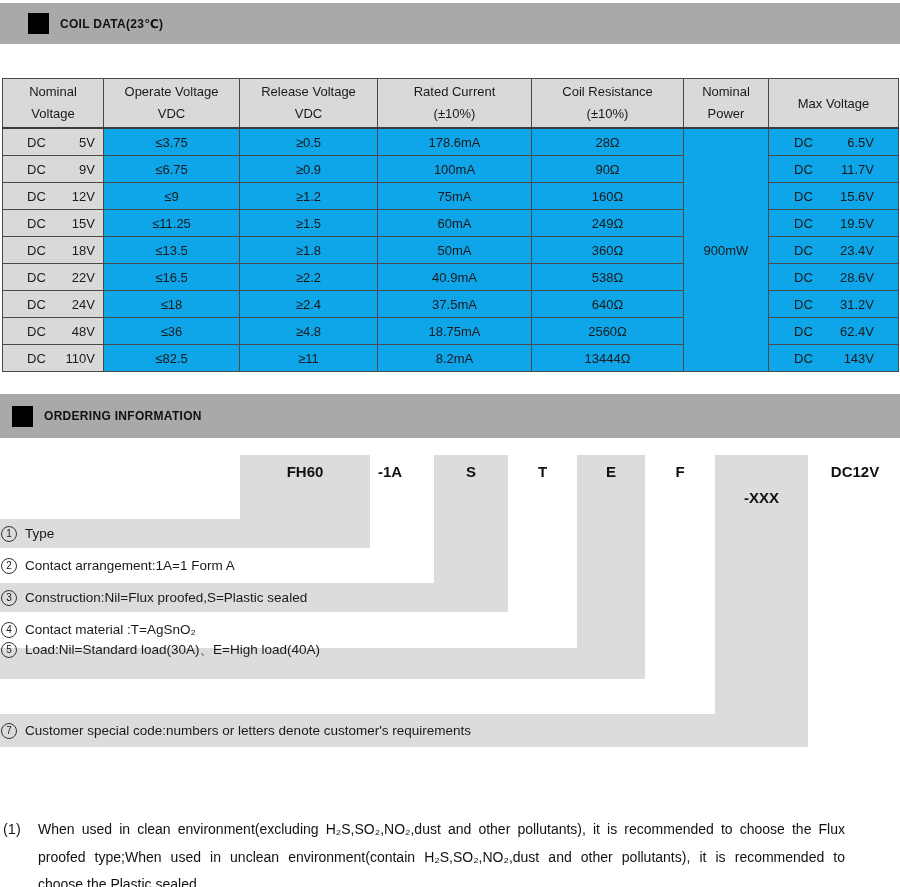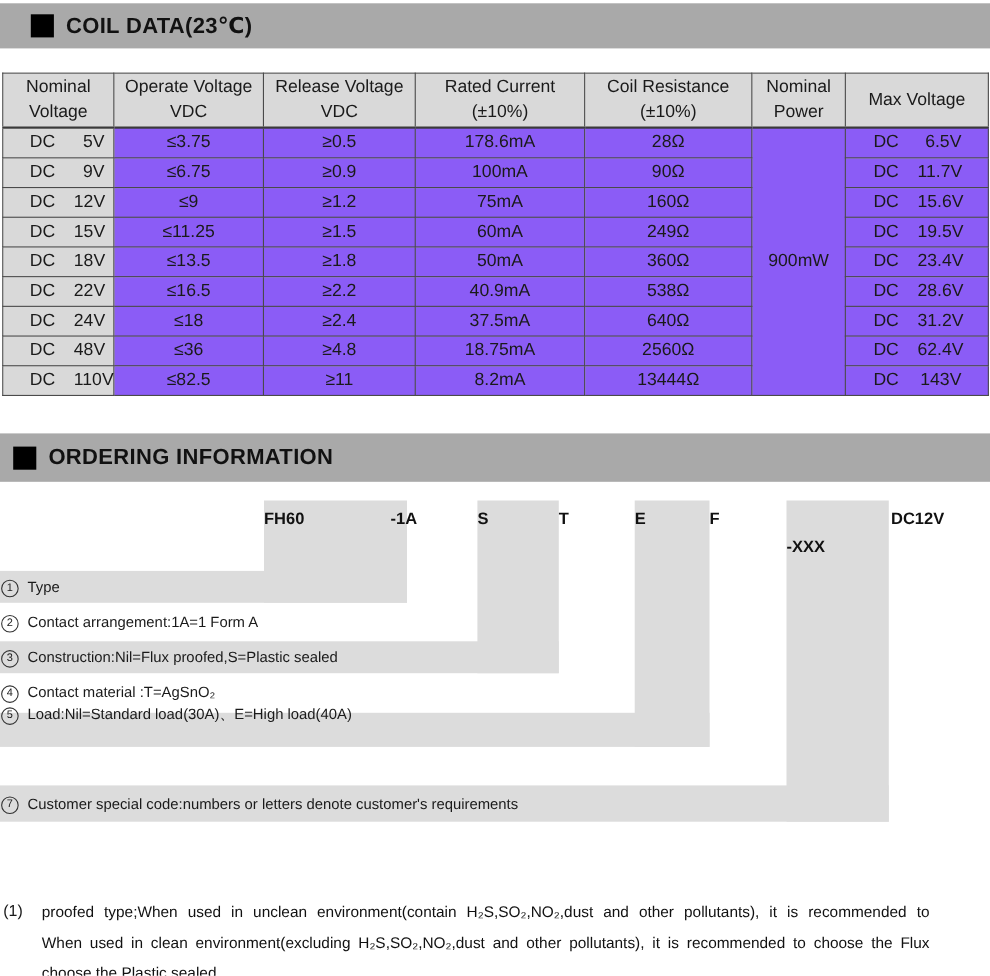--- a/index.html
+++ b/index.html
@@ -8,50 +8,50 @@
     font-family:"Liberation Sans","DejaVu Sans",sans-serif;color:#1a1a1a;
     overflow:hidden;
   }
   
   .section-bar{position:absolute;left:0;width:900px;background:#a9a9a9;display:flex;align-items:center;}
   #bar1{top:3px;height:41px;}
   #bar2{top:394px;height:44px;}
   .sq{width:21px;height:21px;background:#000;flex:0 0 auto;}
   #bar1 .sq{margin-left:28px;}
   #bar2 .sq{margin-left:12px;}
-  .bar-title{margin-left:11px;font-weight:bold;font-size:20px;letter-spacing:.3px;color:#111;}
+  .bar-title{margin-left:11px;font-weight:bold;font-size:12px;letter-spacing:.3px;color:#111;}
 
   
   table.coil{
-    position:absolute;left:2px;top:66px;border-collapse:collapse;table-layout:fixed;
-    width:896px;font-size:16px;color:#1a1a1a;
+    position:absolute;left:2px;top:78px;border-collapse:collapse;table-layout:fixed;
+    width:896px;font-size:13px;color:#1a1a1a;
   }
   table.coil th,table.coil td{border:1px solid #4a4a4a;padding:0;text-align:center;font-weight:normal;}
   table.coil thead th{background:#d9d9d9;height:48px;vertical-align:middle;border-bottom:2px solid #3a3a3a;}
   table.coil thead th div{line-height:22px;}
-  table.coil tbody td{height:26px;background:#8b5cf6;}
+  table.coil tbody td{height:26px;background:#0ea5e9;}
   td.nomcell{background:#d9d9d9 !important;}
   td.nomcell .jf,td.maxcell .jf{display:flex;justify-content:space-between;align-items:flex-end;gap:17px;}
   td.nomcell .jf{padding:0 8px 0 24px;}
   td.maxcell .jf{padding:0 24px 0 25px;}
   td.powercell{vertical-align:middle;}
 
   
   #ordering{position:absolute;left:0;top:450px;width:900px;height:336px;}
   .ocol,.orowbg{position:absolute;background:#dcdcdc;}
   #col-fh60{left:240px;top:5px;width:130px;height:93px;}
   #col-s   {left:434px;top:5px;width:74px;height:157px;}
   #col-e   {left:577px;top:5px;width:68px;height:224px;}
   #col-xxx {left:715px;top:5px;width:93px;height:292px;}
   .orowbg{left:0;}
   #rowbg1{top:69px; width:370px;height:29px;}
   #rowbg3{top:133px;width:508px;height:29px;}
   #rowbg5{top:198px;width:645px;height:31px;}
   #rowbg7{top:264px;width:808px;height:33px;}
-  .codelab{position:absolute;top:5px;height:34px;line-height:34px;font-weight:bold;font-size:15px;color:#111;}
+  .codelab{position:absolute;top:5px;height:34px;line-height:34px;text-align:center;font-weight:bold;font-size:15px;color:#111;}
   #lab-fh60 {left:240px;width:130px;}
   #lab-1a   {left:355px;width:70px;}
   #lab-s    {left:434px;width:74px;}
   #lab-t    {left:508px;width:69px;}
   #lab-e    {left:577px;width:68px;}
   #lab-f    {left:645px;width:70px;}
   #lab-xxx  {left:715px;width:93px;margin-top:26px;}
   #lab-dc12v{left:810px;width:90px;}
   .oitem{position:absolute;left:0;padding-left:1px;font-size:13.5px;color:#1a1a1a;white-space:nowrap;}
   #item1{top:69px; height:29px;line-height:29px;}
@@ -327,16 +327,16 @@
   <div class="oitem" id="item5">
     <span class="cnum">5</span><span>Load:Nil=Standard load(30A)、E=High load(40A)</span>
   </div>
   <div class="oitem" id="item7">
     <span class="cnum">7</span><span>Customer special code:numbers or letters denote customer's requirements</span>
   </div>
 </div>
 
 <div id="footnote">
   <span class="fn-marker">(1)</span>
+  <div class="fn-line fn-just">When used in clean environment(excluding H₂S,SO₂,NO₂,dust and other pollutants), it is recommended to choose the Flux</div>
   <div class="fn-line fn-just">proofed type;When used in unclean environment(contain H₂S,SO₂,NO₂,dust and other pollutants), it is recommended to</div>
-  <div class="fn-line fn-just">When used in clean environment(excluding H₂S,SO₂,NO₂,dust and other pollutants), it is recommended to choose the Flux</div>
   <div class="fn-line">choose the Plastic sealed.</div>
 </div>
 
 </body></html>

